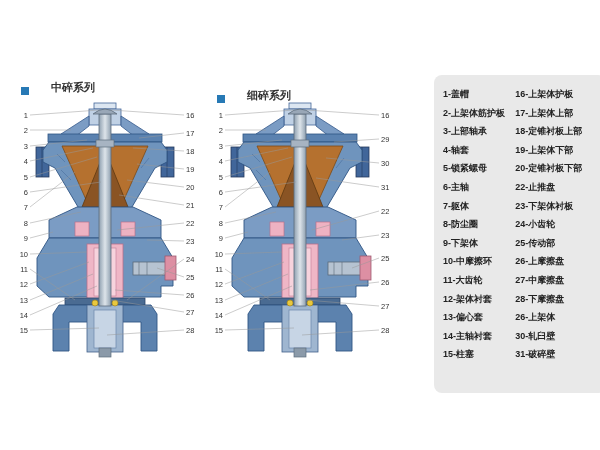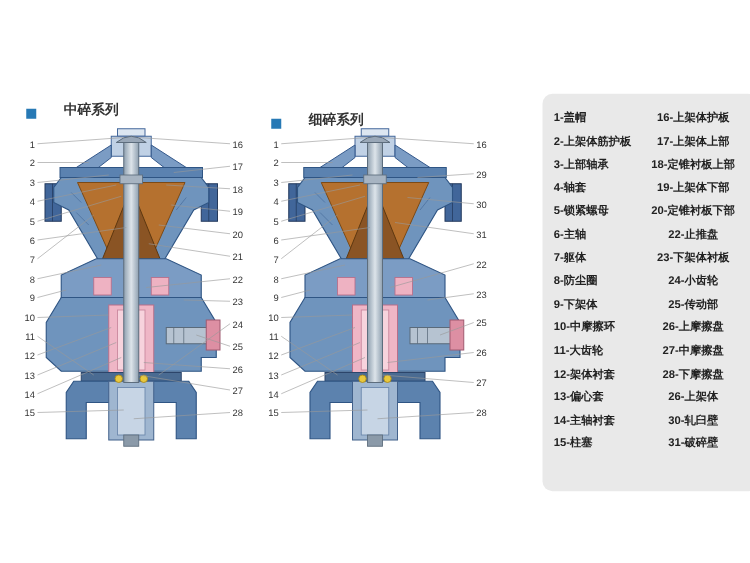--- a/index.html
+++ b/index.html
@@ -9,21 +9,21 @@
   .bullet{width:8px;height:8px;background:#2779b5;display:inline-block;}
   .section-title{font-size:11px;font-weight:bold;color:#333;}
   .diagram{position:absolute;width:185px;height:265px;}
   .diagram svg{display:block;}
   .leaders line{stroke:#999;stroke-width:0.5;}
   .callouts text{font-size:7.5px;fill:#333;}
   .callouts text.cl{text-anchor:end;}
   .legend{position:absolute;left:434px;top:75px;width:172px;height:318px;background:#e9e9e9;border-radius:8px;box-sizing:border-box;padding:10px 12px 10px 9px;display:flex;}
   .legend-col{display:flex;flex-direction:column;}
   .legend-col.c1{width:76px;}
-  .legend-col.c2{width:83px;align-items:center;}
+  .legend-col.c2{width:83px;}
   .legend-item{font-size:9px;font-weight:bold;color:#222;line-height:18.6px;white-space:nowrap;}
 </style>
 </head>
 <body>
 
 <div class="canvas">
 
   <div class="section-header" style="left:21px;top:80px;">
     <span class="bullet"></span>
     <span class="section-title">中碎系列</span>

